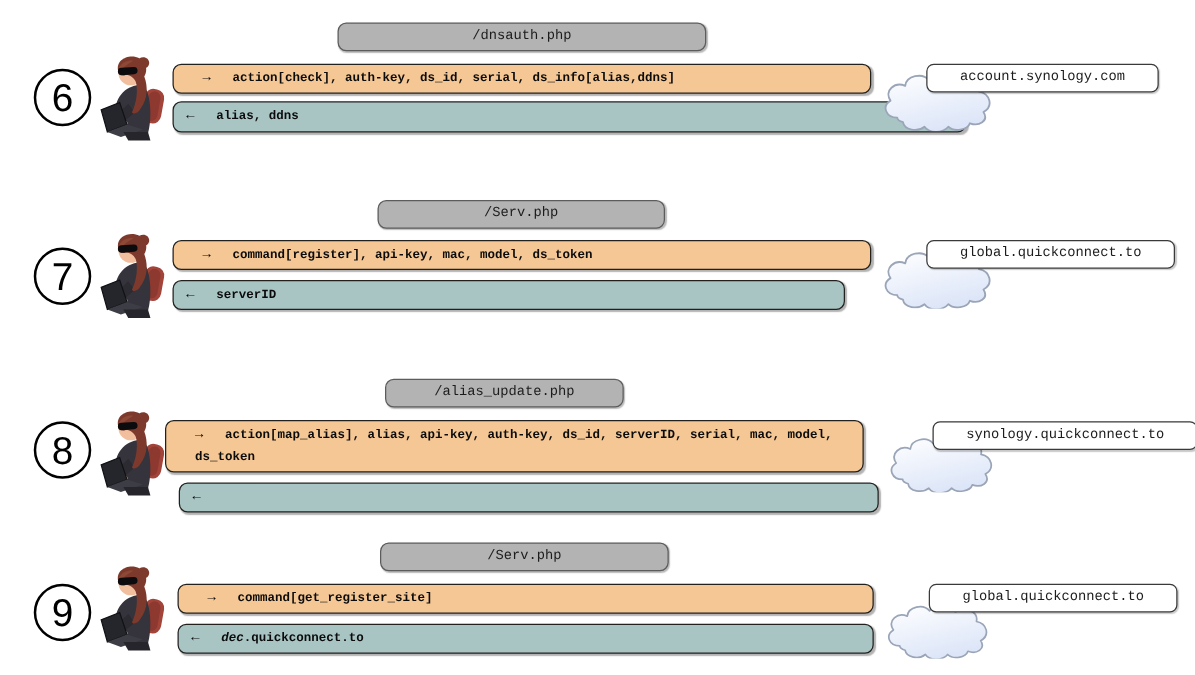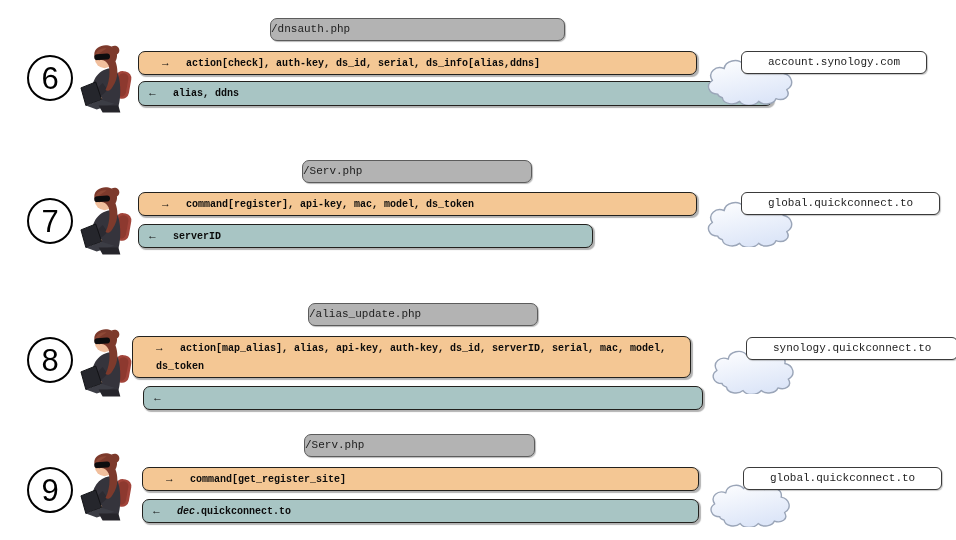--- a/index.html
+++ b/index.html
@@ -12,21 +12,21 @@
   .num-circle {
     position:absolute; width:46px; height:46px; border:2px solid #000;
     border-radius:50%; background:#fff; display:flex; align-items:center;
     justify-content:center; font-family:"Liberation Sans", sans-serif;
     font-size:31px; color:#000; line-height:1;
   }
   .hacker { position:absolute; width:63px; height:74px; }
 
   .endpoint {
     position:absolute; height:23px; background:#b3b3b3;
-    border:1.4px solid #5c5c5c; border-radius:7px; 
+    border:1.4px solid #5c5c5c; border-radius:7px; text-align:center;
     font-size:11px; line-height:20px; color:#1c1c1c;
     box-shadow:1px 1px 1px rgba(0,0,0,0.28);
   }
   .msg {
     position:absolute; border-radius:7px; border:1.4px solid #22211e;
     padding:2px 10px; font-size:10px; font-weight:bold; color:#0b0b0b;
     line-height:18px; box-shadow:1.5px 1.5px 1px rgba(0,0,0,0.3);
   }
   .request  { background:#f4c794;padding-left:23px; }
   .response { background:#a8c5c4; }
@@ -93,33 +93,33 @@
     <div class="server-label" style="left:741px;top:51px">account.synology.com</div>
   </div>
 
   <div class="row">
     <div class="num-circle" style="left:27px;top:198px">7</div>
     <svg class="hacker" style="left:79px;top:185px">
         <use href="#sym-hacker"></use>
       </svg>
     <div class="endpoint" style="left:302px;top:160px;width:230px">/Serv.php</div>
     <div class="msg request" style="left:138px;top:192px;width:559px;height:24px"><span class="arrow">→</span><span>command[register], api-key, mac, model, ds_token</span></div>
-    <div class="msg response" style="left:138px;top:224px;width:455px;height:24px"><span class="arrow">←</span><span class="em"></span><span>serverID</span></div>
+    <div class="msg response" style="left:138px;top:224px;width:538px;height:24px"><span class="arrow">←</span><span class="em"></span><span>serverID</span></div>
     <svg class="cloud" style="left:703px;top:198px;width:95px;height:49px">
         <use href="#sym-cloud"></use>
       </svg>
     <div class="server-label" style="left:741px;top:192px">global.quickconnect.to</div>
   </div>
 
   <div class="row">
     <div class="num-circle" style="left:27px;top:337px">8</div>
     <svg class="hacker" style="left:79px;top:327px">
         <use href="#sym-hacker"></use>
       </svg>
-    <div class="endpoint" style="left:308px;top:303px;width:230px">/alias_update.php</div>
+    <div class="endpoint" style="left:308px;top:303px;width:191px">/alias_update.php</div>
     <div class="msg request" style="left:132px;top:336px;width:559px;height:42px"><span class="arrow">→</span><span>action[map_alias], alias, api-key, auth-key, ds_id, serverID, serial, mac, model, ds_token</span></div>
     <div class="msg response" style="left:143px;top:386px;width:560px;height:24px"><span class="arrow">←</span><span class="em"></span><span></span></div>
     <svg class="cloud" style="left:705px;top:347px;width:97px;height:47px">
         <use href="#sym-cloud"></use>
       </svg>
     <div class="server-label" style="left:746px;top:337px">synology.quickconnect.to</div>
   </div>
 
   <div class="row">
     <div class="num-circle" style="left:27px;top:467px">9</div>

